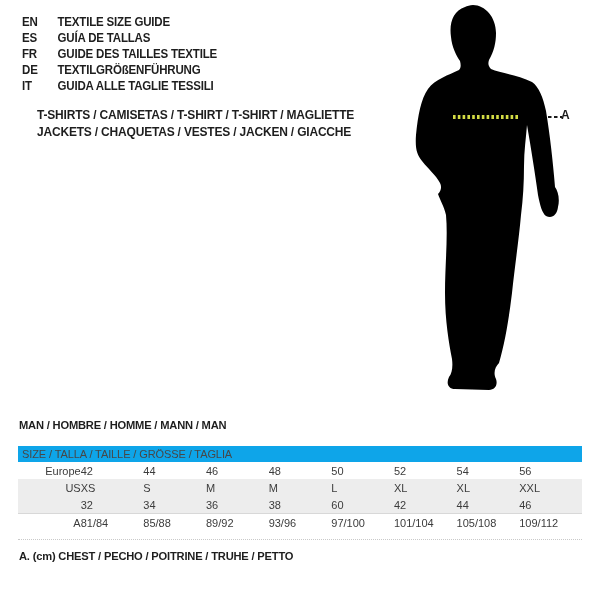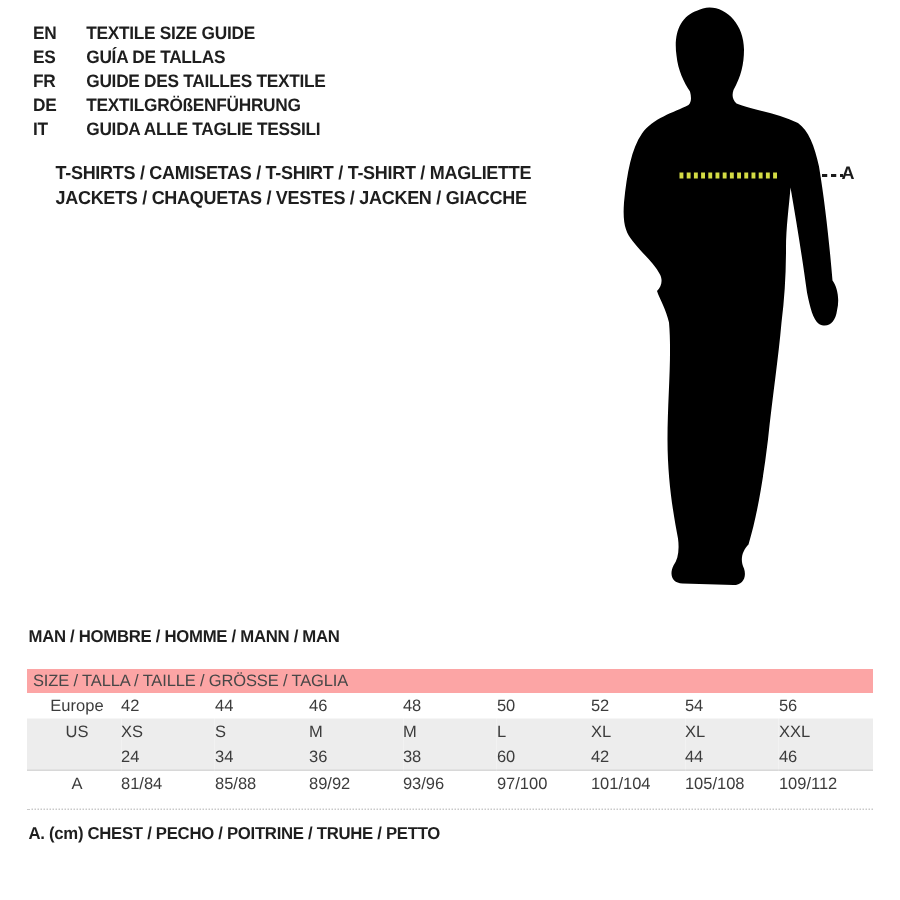--- a/index.html
+++ b/index.html
@@ -27,24 +27,24 @@
   .figure-wrap svg{display:block;width:170px;height:390px;}
   .marker-a{position:absolute;left:561px;top:108px;font-size:12px;font-weight:bold;color:#1a1a1a;}
 
   
   .man-heading{position:absolute;top:419px;left:19px;font-size:11.5px;font-weight:bold;
     letter-spacing:-0.2px;transform:scaleX(0.97);transform-origin:0 50%;white-space:nowrap;}
 
   
   table.sizes{position:absolute;top:446px;left:18px;width:564px;
     border-collapse:collapse;table-layout:fixed;font-size:11px;color:#3c3c3c;}
-  table.sizes th.bar{background:#fca5a5;height:16px;font-weight:normal;color:#474747;
+  table.sizes th.bar{background:#0ea5e9;height:16px;font-weight:normal;color:#474747;
     text-align:left;padding:0 0 0 4px;font-size:11px;letter-spacing:-0.1px;white-space:nowrap;}
   table.sizes td{height:17px;padding:0;text-align:left;font-weight:normal;}
-  table.sizes td.rowlabel{text-align:center;padding-left:4px;width:64px;}
+  table.sizes td.rowlabel{text-align:right;padding-left:4px;width:64px;}
   tr.row-us td, tr.row-uk td{background:#ededed;}
   tr.row-a td{border-top:1px solid #d8d8d8;}
 
   
   .dotted-sep{position:absolute;top:539px;left:18px;width:564px;height:0;
     border-top:1px dotted #c9c9c9;}
   .footnote{position:absolute;top:550px;left:19px;font-size:11.5px;font-weight:bold;
     letter-spacing:-0.2px;transform:scaleX(0.97);transform-origin:0 50%;white-space:nowrap;}
 </style>
 </head>
@@ -147,21 +147,21 @@
         <td>S</td>
         <td>M</td>
         <td>M</td>
         <td>L</td>
         <td>XL</td>
         <td>XL</td>
         <td>XXL</td>
       </tr>
       <tr class="row-uk">
         <td class="rowlabel"></td>
-        <td>24</td>
+        <td>32</td>
         <td>34</td>
         <td>36</td>
         <td>38</td>
         <td>60</td>
         <td>42</td>
         <td>44</td>
         <td>46</td>
       </tr>
       <tr class="row-a">
         <td class="rowlabel">A</td>

